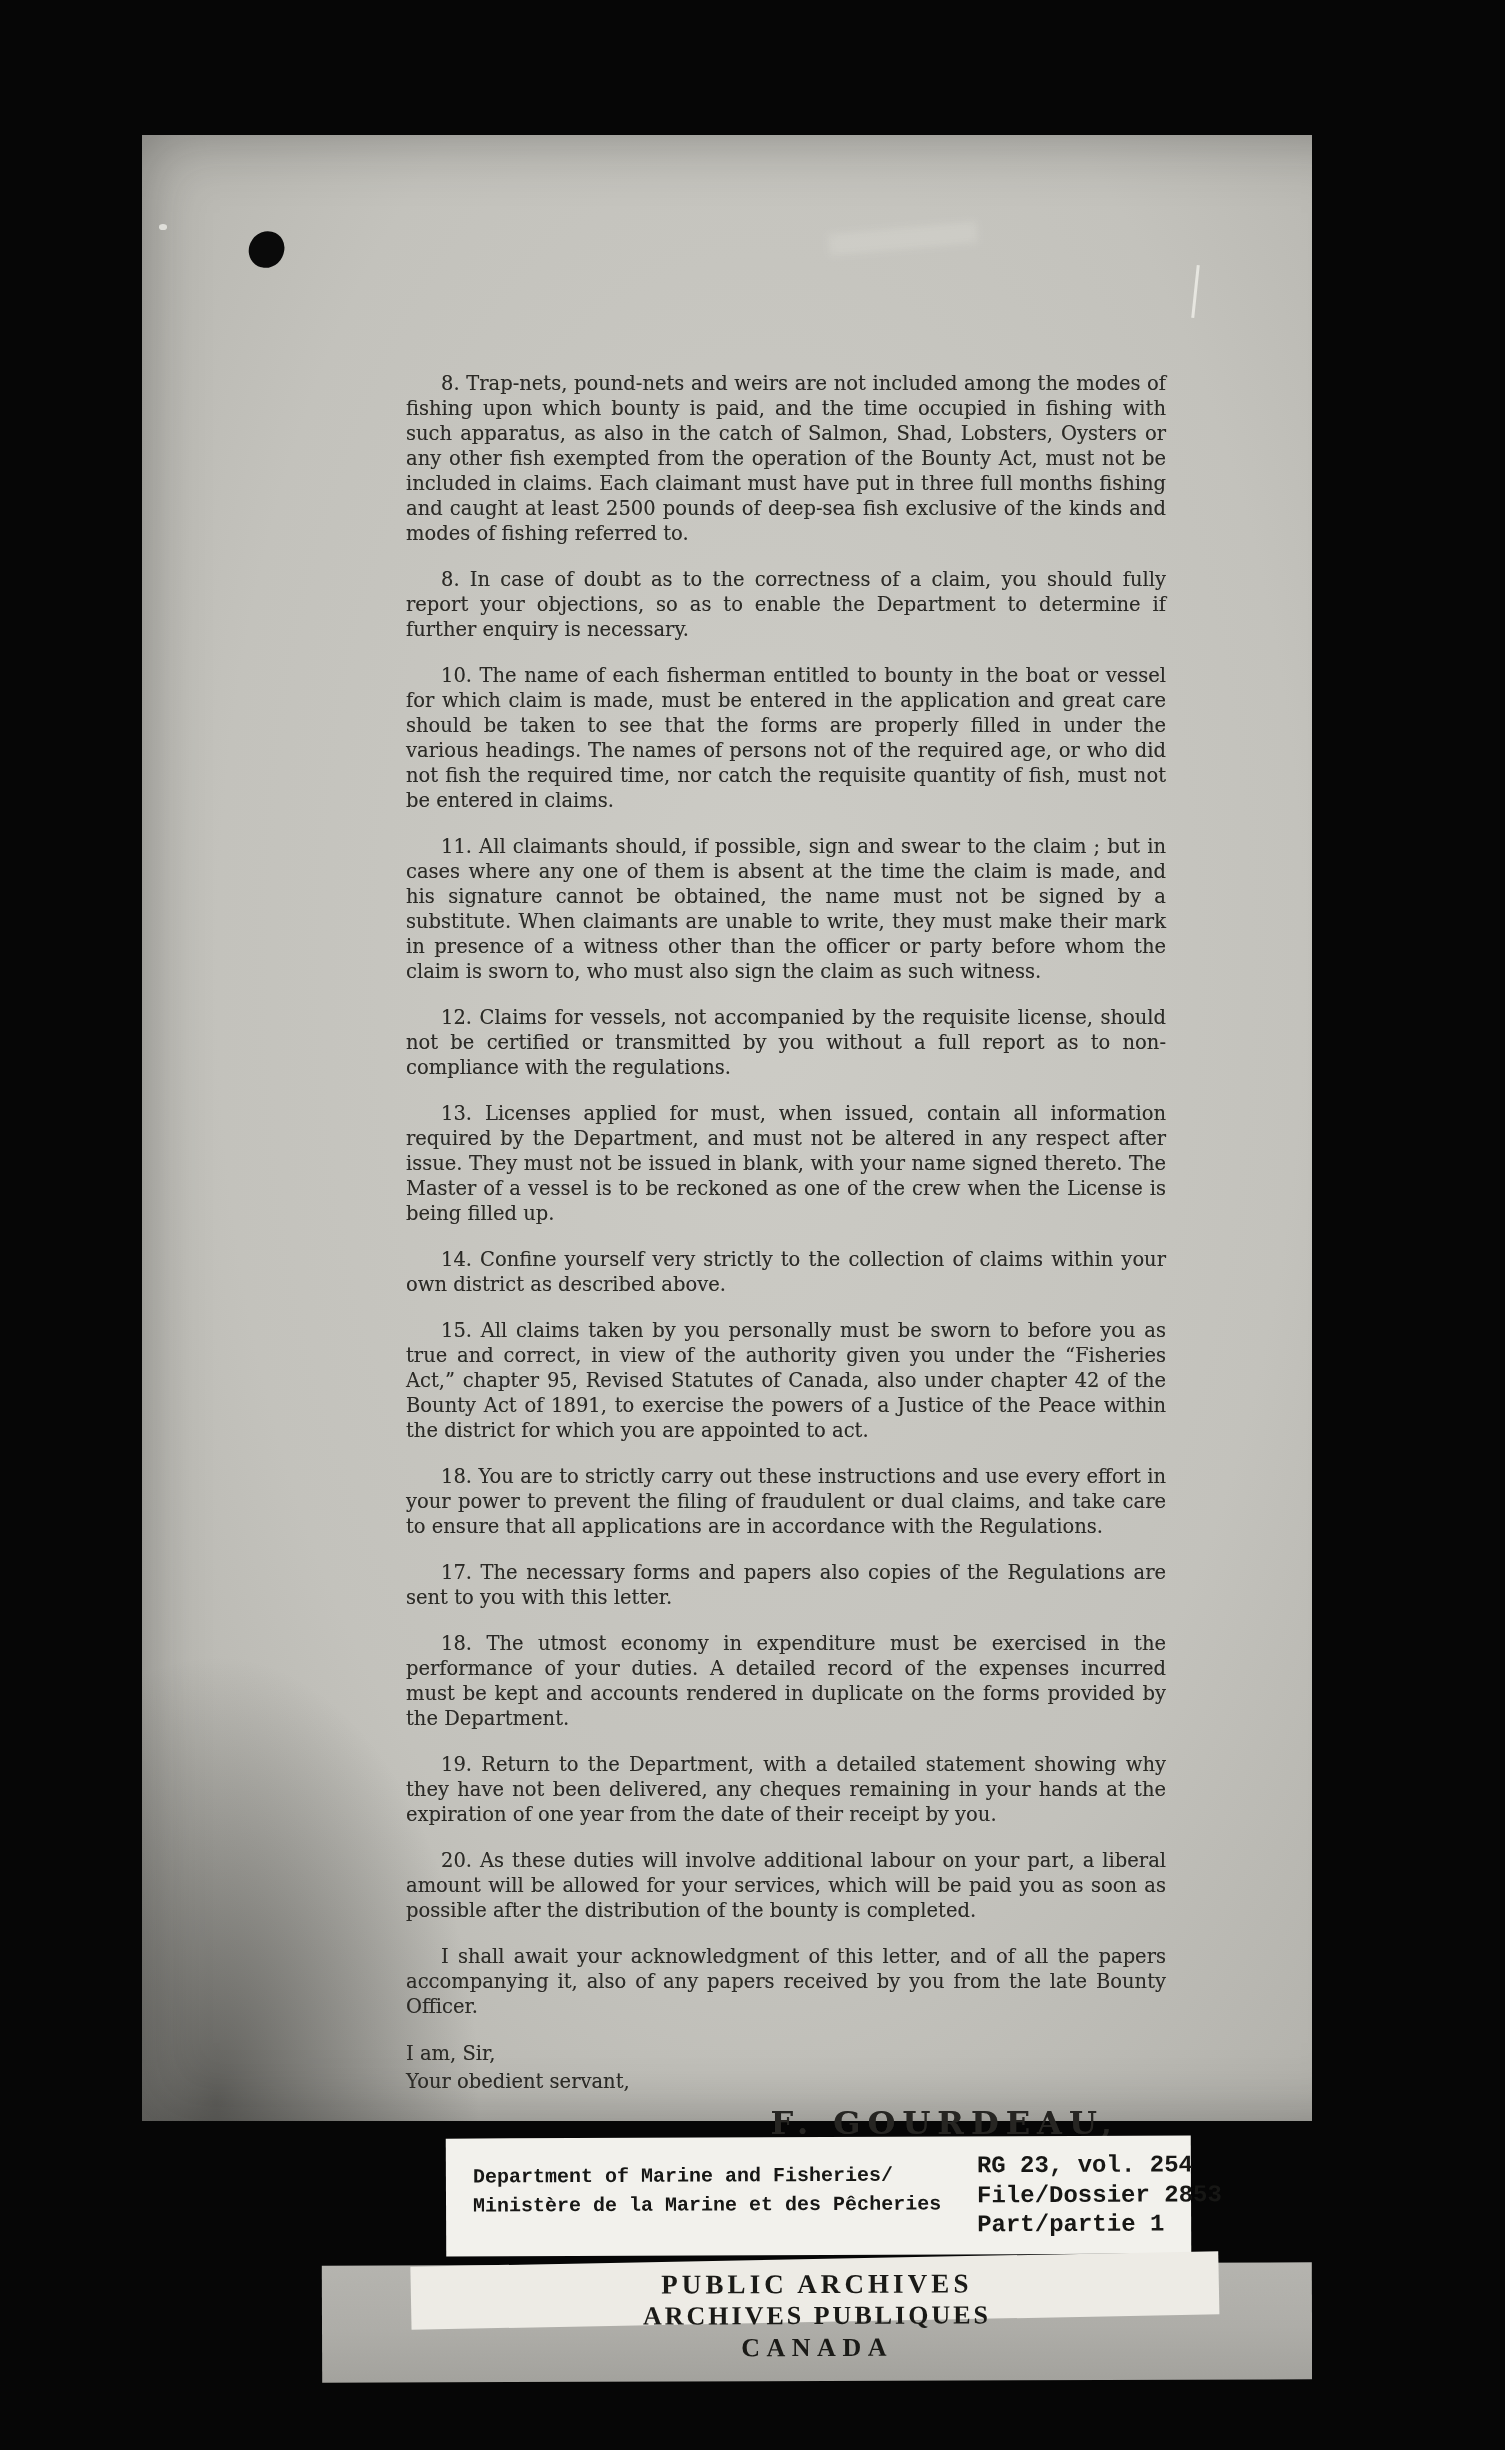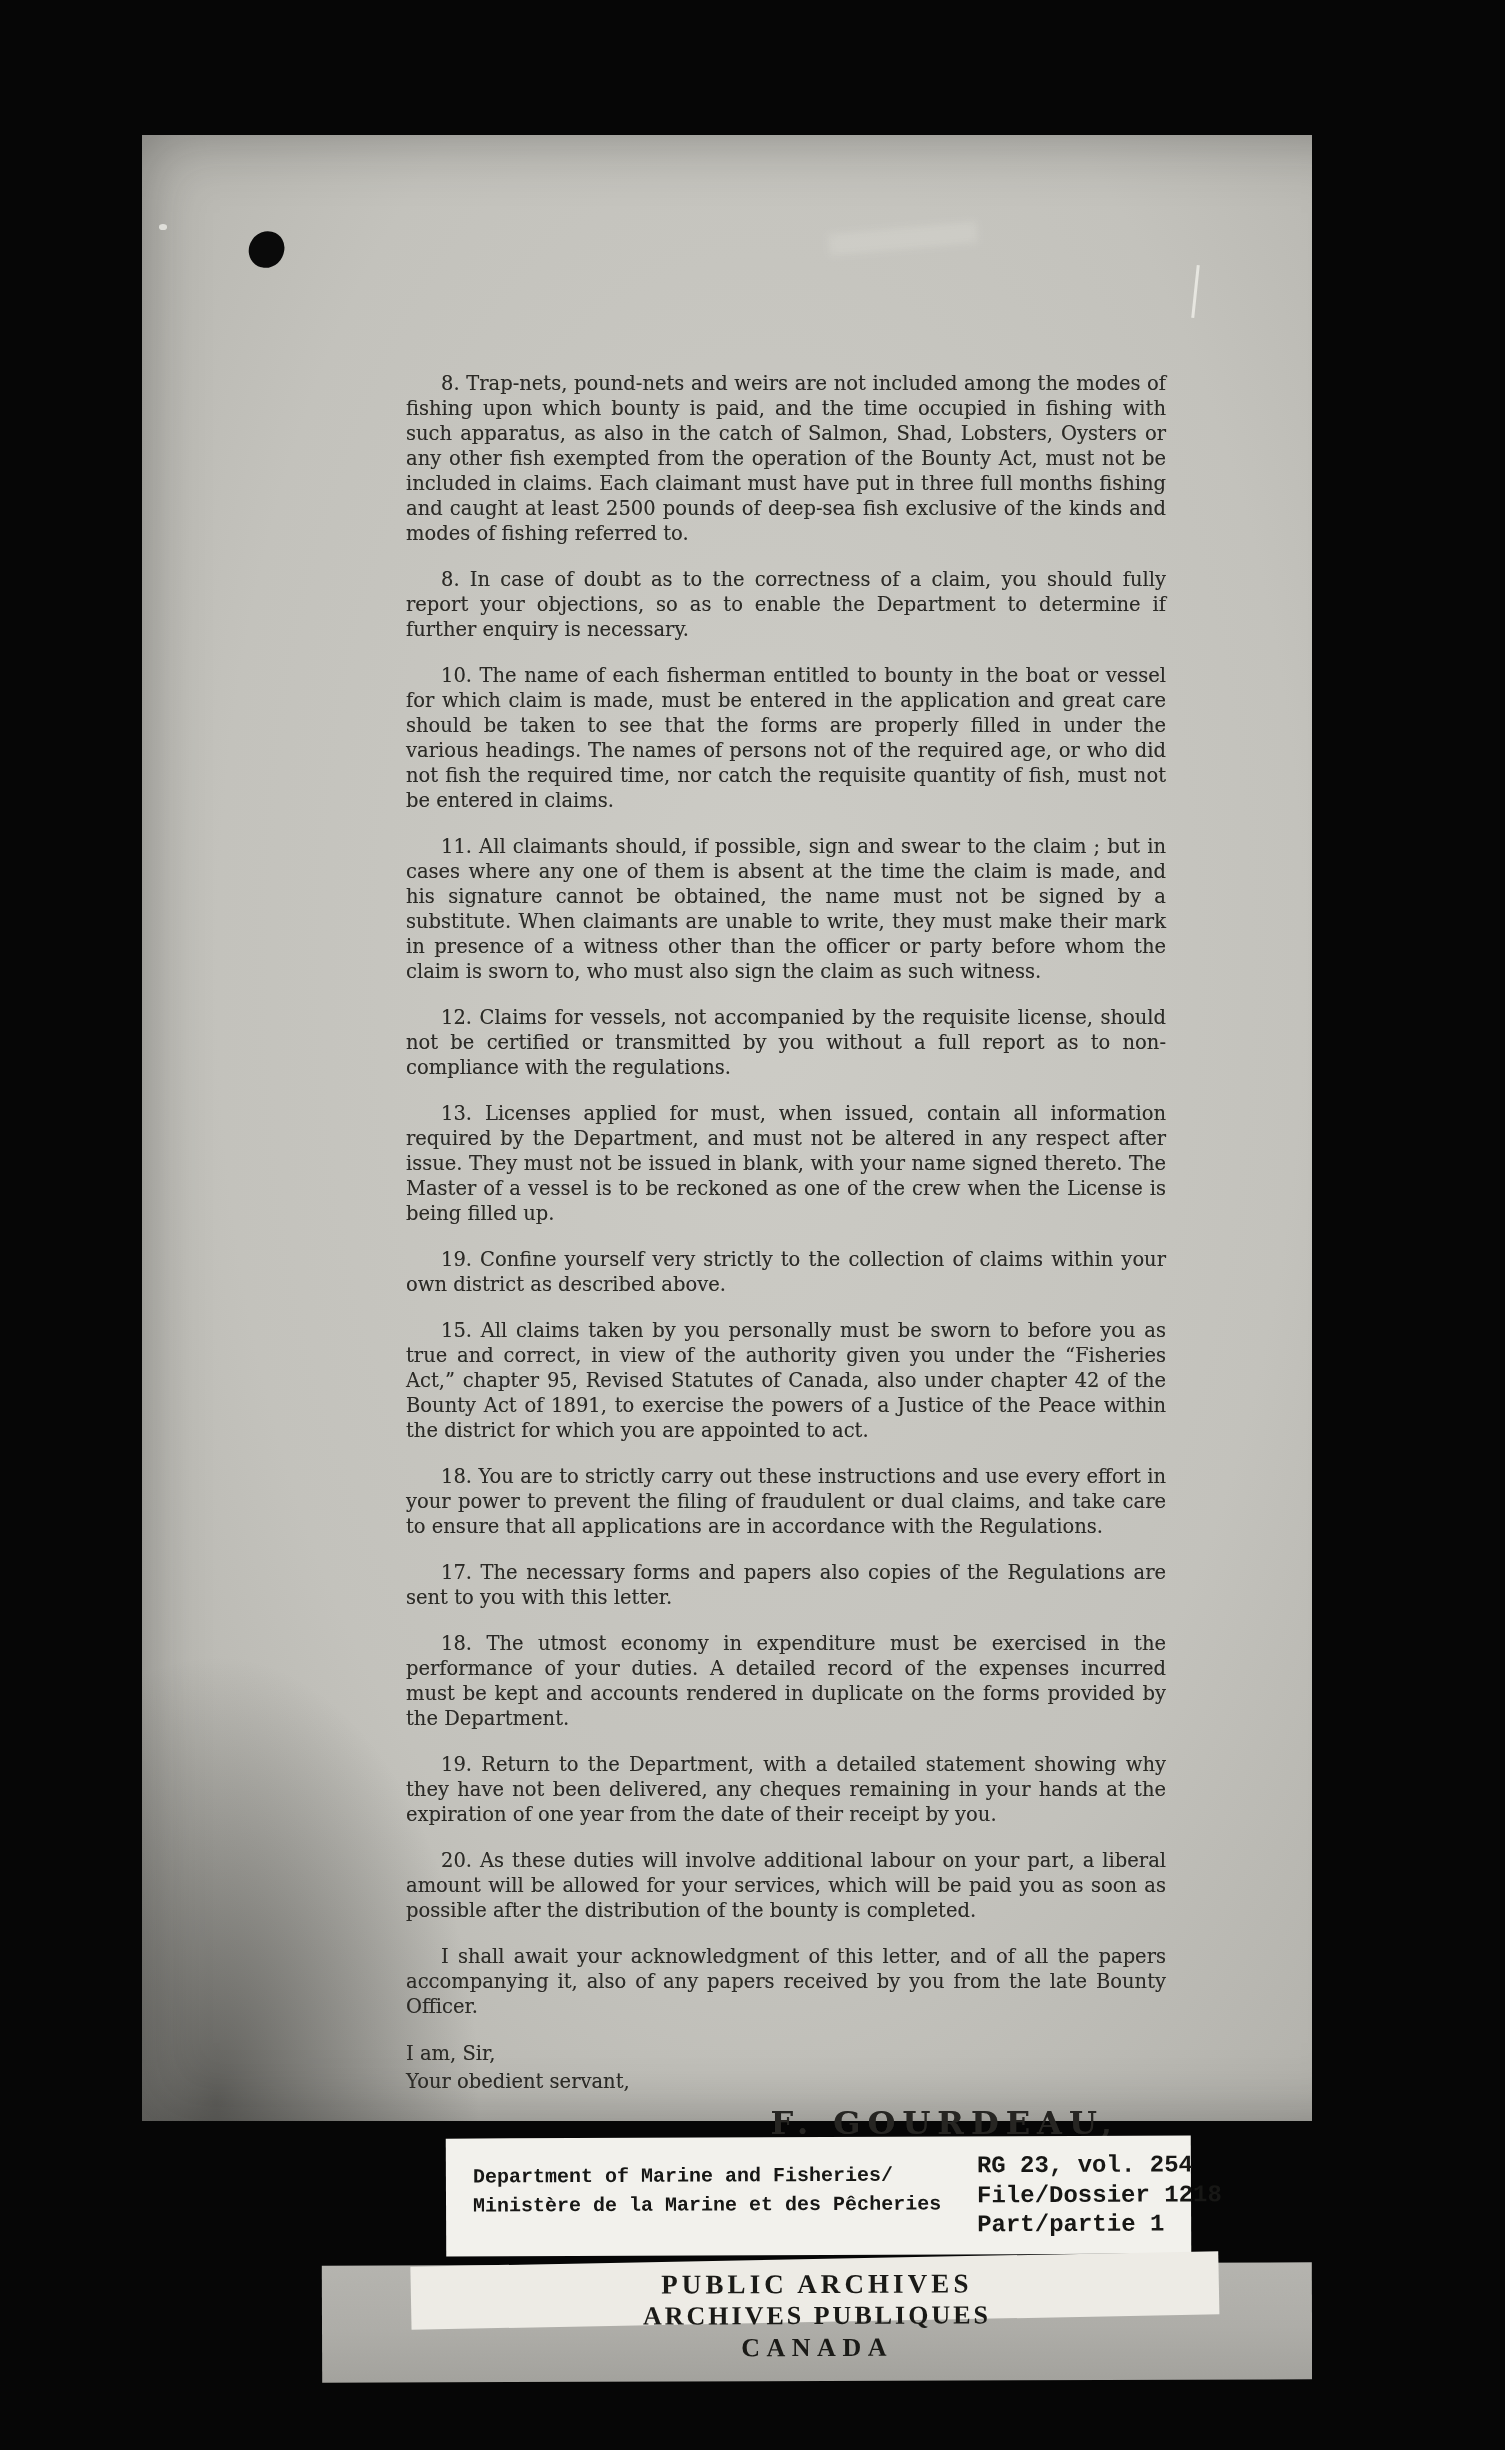--- a/index.html
+++ b/index.html
@@ -192,21 +192,21 @@
     <div class="scratch"></div>
     <div class="speck"></div>
 
     <div class="letter">
       <p class="para">8. Trap-nets, pound-nets and weirs are not included among the modes of fishing upon which bounty is paid, and the time occupied in fishing with such apparatus, as also in the catch of Salmon, Shad, Lobsters, Oysters or any other fish exempted from the operation of the Bounty Act, must not be included in claims. Each claimant must have put in three full months fishing and caught at least 2500 pounds of deep-sea fish exclusive of the kinds and modes of fishing referred to.</p>
       <p class="para">8. In case of doubt as to the correctness of a claim, you should fully report your objections, so as to enable the Department to determine if further enquiry is necessary.</p>
       <p class="para">10. The name of each fisherman entitled to bounty in the boat or vessel for which claim is made, must be entered in the application and great care should be taken to see that the forms are properly filled in under the various headings. The names of persons not of the required age, or who did not fish the required time, nor catch the requisite quantity of fish, must not be entered in claims.</p>
       <p class="para">11. All claimants should, if possible, sign and swear to the claim ; but in cases where any one of them is absent at the time the claim is made, and his signature cannot be obtained, the name must not be signed by a substitute. When claimants are unable to write, they must make their mark in presence of a witness other than the officer or party before whom the claim is sworn to, who must also sign the claim as such witness.</p>
       <p class="para">12. Claims for vessels, not accompanied by the requisite license, should not be certified or transmitted by you without a full report as to non-compliance with the regulations.</p>
       <p class="para">13. Licenses applied for must, when issued, contain all information required by the Department, and must not be altered in any respect after issue. They must not be issued in blank, with your name signed thereto. The Master of a vessel is to be reckoned as one of the crew when the License is being filled up.</p>
-      <p class="para">19. Confine yourself very strictly to the collection of claims within your own district as described above.</p>
+      <p class="para">14. Confine yourself very strictly to the collection of claims within your own district as described above.</p>
       <p class="para">15. All claims taken by you personally must be sworn to before you as true and correct, in view of the authority given you under the “Fisheries Act,” chapter 95, Revised Statutes of Canada, also under chapter 42 of the Bounty Act of 1891, to exercise the powers of a Justice of the Peace within the district for which you are appointed to act.</p>
       <p class="para">18. You are to strictly carry out these instructions and use every effort in your power to prevent the filing of fraudulent or dual claims, and take care to ensure that all applications are in accordance with the Regulations.</p>
       <p class="para">17. The necessary forms and papers also copies of the Regulations are sent to you with this letter.</p>
       <p class="para">18. The utmost economy in expenditure must be exercised in the performance of your duties. A detailed record of the expenses incurred must be kept and accounts rendered in duplicate on the forms provided by the Department.</p>
       <p class="para">19. Return to the Department, with a detailed statement showing why they have not been delivered, any cheques remaining in your hands at the expiration of one year from the date of their receipt by you.</p>
       <p class="para">20. As these duties will involve additional labour on your part, a liberal amount will be allowed for your services, which will be paid you as soon as possible after the distribution of the bounty is completed.</p>
       <p class="para">I shall await your acknowledgment of this letter, and of all the papers accompanying it, also of any papers received by you from the late Bounty Officer.</p>
 
       <div class="valediction">
         <div>I am, Sir,</div>
@@ -220,21 +220,21 @@
     </div>
   </div>
 
   <div class="stamp-box">
     <div class="stamp-left">
       <div>Department of Marine and Fisheries/</div>
       <div>Ministère de la Marine et des Pêcheries</div>
     </div>
     <div class="stamp-right">
       <div>RG 23, vol. 254</div>
-      <div>File/Dossier 1218</div>
+      <div>File/Dossier 2853</div>
       <div>Part/partie 1</div>
     </div>
   </div>
 
   <div class="archives-strip">
     <div class="white-band"></div>
     <div class="archives-text">
       <div class="arch-line1">PUBLIC ARCHIVES</div>
       <div class="arch-line2">ARCHIVES PUBLIQUES</div>
       <div class="arch-line3">CANADA</div>

